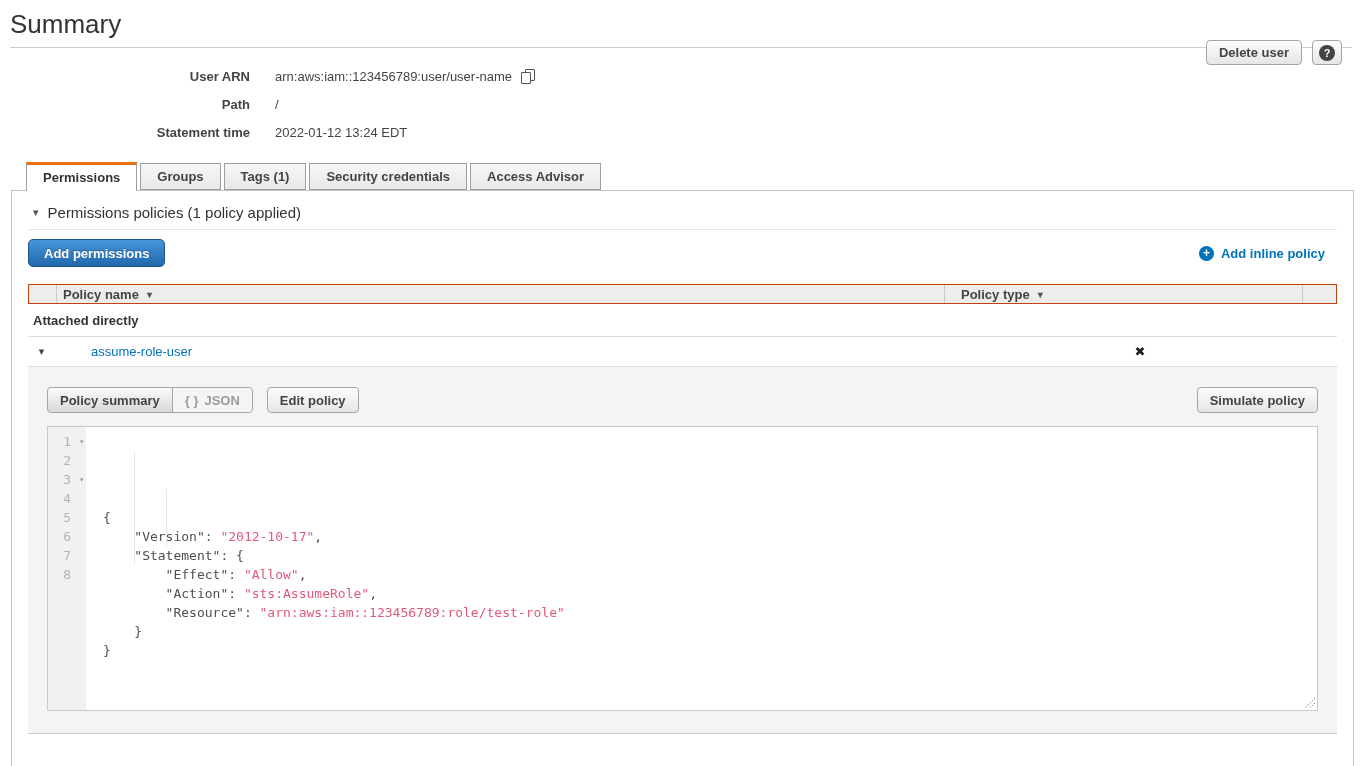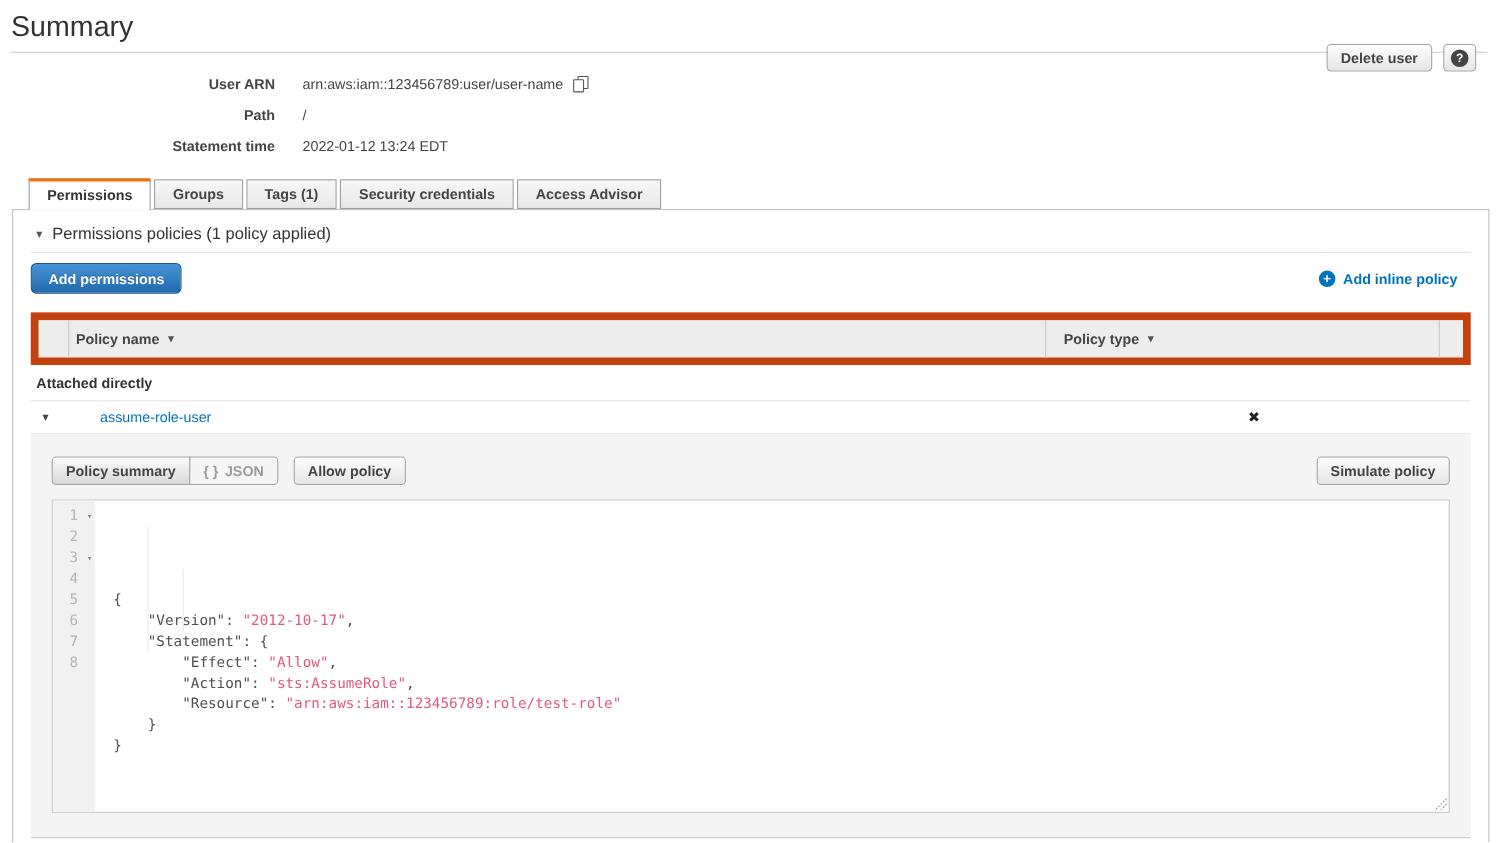--- a/index.html
+++ b/index.html
@@ -51,21 +51,21 @@
   .btn-primary { height: 28px; padding: 0 15px; border: 1px solid #1b5488; border-radius: 5px;
                  background: linear-gradient(#4795d8, #2168ad); color: #fff; font-weight: bold;
                  font-size: 13px; cursor: pointer; text-shadow: 0 -1px 0 rgba(0,0,0,.25); font-family: inherit; }
   .inline-link { display: inline-flex; align-items: center; gap: 7px; color: #0073bb; font-weight: bold;
                  text-decoration: none; cursor: pointer; margin-right: 12px; }
   .plus-circle { display: inline-block; width: 15px; height: 15px; border-radius: 50%; background: #0073bb;
                  color: #fff; font-size: 12px; font-weight: bold; line-height: 15px; text-align: center; }
 
   
   .tbl { margin-top: 17px; }
-  .tbl-head { display: flex; height: 48px; background: #ededed; border: 7px solid #c2410c; align-items: flex-start; }
+  .tbl-head { display: flex; height: 20px; background: #ededed; border: 1px solid #c2410c; align-items: flex-start; }
   .c0 { width: 27px; flex: none; align-self: stretch; display: flex; align-items: center; justify-content: center; }
   .c1 { width: 888px; flex: none; align-self: stretch; display: flex; align-items: center; }
   .c2 { width: 358px; flex: none; align-self: stretch; display: flex; align-items: center; }
   .c3 { flex: 1; align-self: stretch; display: flex; align-items: center; justify-content: center; }
   .tbl-head .c1, .tbl-head .c2, .tbl-head .c3 { border-left: 1px solid #c9c9c9; }
   .tbl-head .c1 { padding-left: 6px; } .tbl-head .c2 { padding-left: 16px; }
   .th-label { font-weight: bold; color: #444; cursor: pointer; display: inline-flex; align-items: center; }
   .sort-caret { font-size: 10px; color: #555; margin-left: 8px; }
   .tbl-group { height: 33px; line-height: 33px; font-weight: bold; color: #333; padding-left: 5px;
                border-bottom: 1px solid #ddd; background: #fff; }
@@ -194,21 +194,21 @@
 
       <div class="expanded">
         <div class="btn-row">
           <span class="group">
             <button class="btn btn-sm">Policy summary</button>
             <button class="btn btn-sm">
               <span>{ }</span>
               <span>JSON</span>
             </button>
           </span>
-          <button class="btn btn-sm btn-edit">Allow policy</button>
+          <button class="btn btn-sm btn-edit">Edit policy</button>
           <button class="btn btn-sm btn-simulate">Simulate policy</button>
         </div>
 
         <div class="editor">
           <div class="gutter">
               <div class="g-line"><span class="g-num">1</span><span class="g-fold">▾</span></div>
               <div class="g-line"><span class="g-num">2</span></div>
               <div class="g-line"><span class="g-num">3</span><span class="g-fold">▾</span></div>
               <div class="g-line"><span class="g-num">4</span></div>
               <div class="g-line"><span class="g-num">5</span></div>

